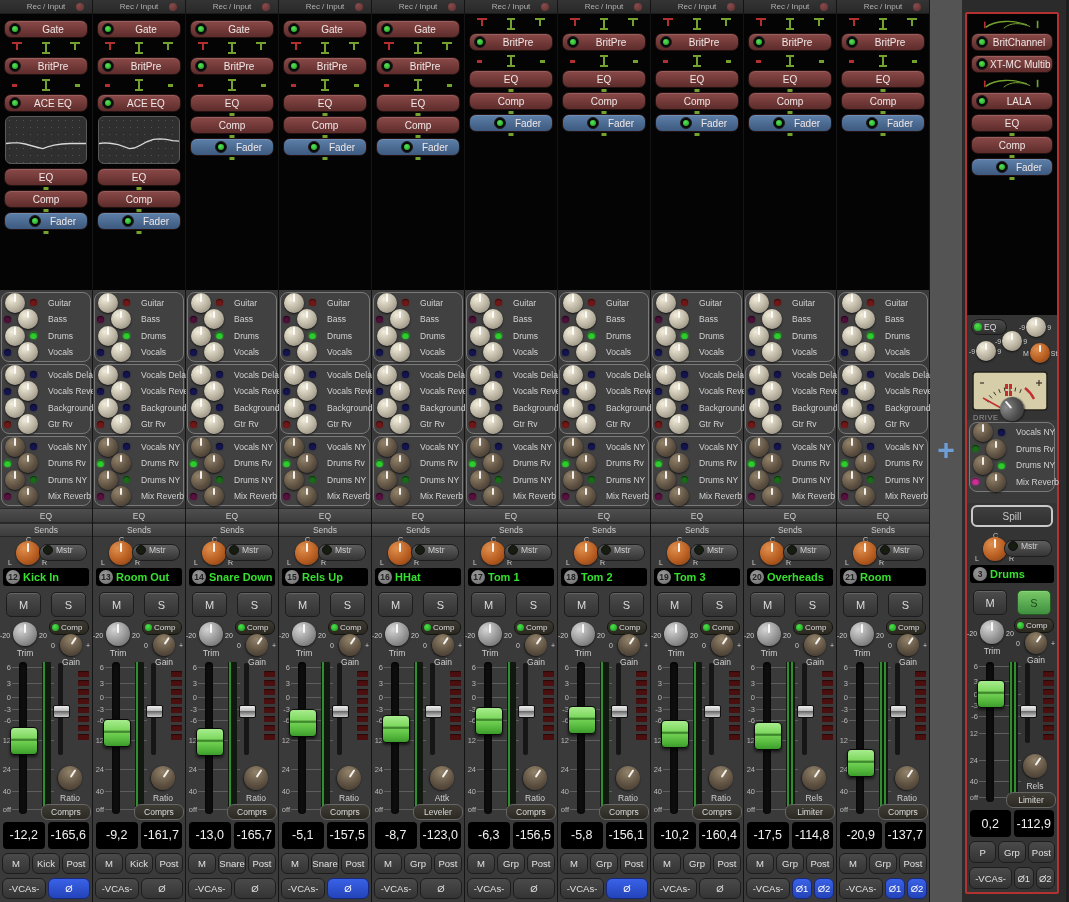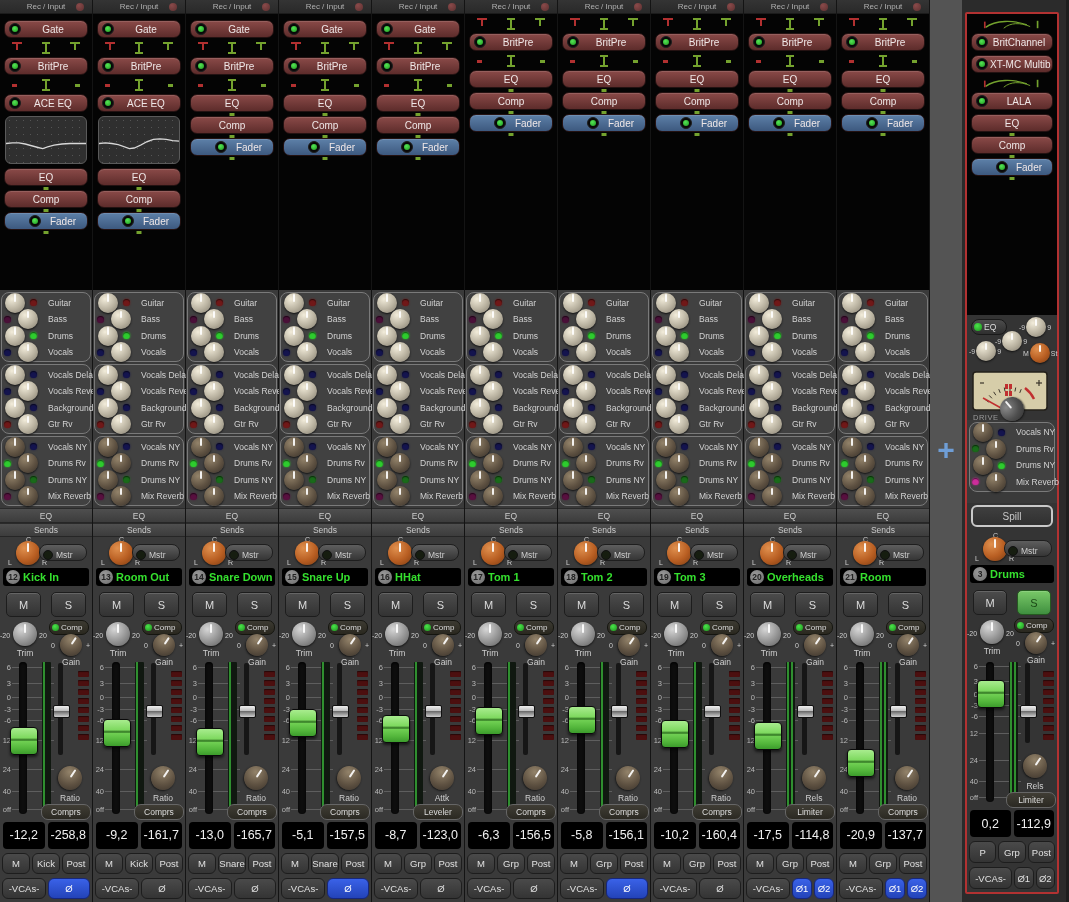--- a/index.html
+++ b/index.html
@@ -66,21 +66,21 @@
   
   .bar{height:13px;background:linear-gradient(#4f4f4f,#3c3c3c);border-top:1px solid #2a2a2a;
     border-bottom:1px solid #262626;display:flex;align-items:center;justify-content:center;}
   .bar span{font-size:8.5px;color:#cccccc;}
   
   .pan-row{height:31px;position:relative;}
   .pan-knob{position:absolute;left:16px;top:4px;width:24px;height:24px;}
   .pan-lbl{position:absolute;font-size:7px;color:#cfcfcf;}
   .pan-c{left:26px;top:-1px;}.pan-l{left:8px;top:22px;}.pan-r{left:42px;top:22px;}
   .mstr-pill{position:absolute;right:5px;top:7px;width:46px;height:15px;border-radius:8px;
-    background:linear-gradient(#5e5e5e,#353535);border:1px solid #1e1e1e;display:flex;align-items:flex-end;}
+    background:linear-gradient(#5e5e5e,#353535);border:1px solid #1e1e1e;display:flex;align-items:flex-start;}
   .mstr-pill .mled{width:8px;height:8px;border-radius:50%;background:#161d10;margin:0 3px;border:1px solid #111;}
   .mstr-pill span{font-size:8.5px;color:#cfcfcf;}
   
   .name-row{height:22px;padding:1px 3px;}
   .name-plate{height:18px;background:#000;border-radius:3px;display:flex;align-items:center;}
   .num-badge{width:14px;height:14px;min-width:14px;border-radius:50%;margin:0 3px 0 3px;
     background:radial-gradient(circle at 40% 35%,#9a9a9a,#6e6e6e);display:flex;align-items:center;justify-content:center;
     font-size:8.5px;font-weight:bold;color:#222;}
   .cname{font-size:11px;font-weight:bold;color:#35e02e;white-space:nowrap;}
   
@@ -362,21 +362,21 @@
             <span class="seg"></span>
             <span class="seg"></span>
             <span class="seg"></span>
             <span class="seg"></span>
           </div>
           <div class="knob2-block"><span class="knob brown tilt"></span><div class="k2-cap">Ratio</div></div>
           <div class="k2-pill">Comprs</div>
         </div>
         <div class="disp-row">
           <div class="disp">-12,2</div>
-          <div class="disp">-258,8</div>
+          <div class="disp">-165,6</div>
         </div>
         <div class="route-row">
           <div class="pill">M</div>
           <div class="pill">Kick</div>
           <div class="pill">Post</div>
         </div>
         <div class="vca-row">
           <div class="pill">-VCAs-</div>
           <div class="phase-grp">
             <div class="pill on">Ø</div>
@@ -917,21 +917,21 @@
           <span class="pan-lbl pan-l">L</span>
           <span class="pan-lbl pan-r">R</span>
           <span class="mstr-pill">
             <span class="mled"></span>
             <span>Mstr</span>
           </span>
         </div>
         <div class="name-row">
           <div class="name-plate">
             <span class="num-badge">15</span>
-            <span class="cname">Snare Up</span>
+            <span class="cname">Rels Up</span>
           </div>
         </div>
         <div class="ms-row">
           <div class="btn">M</div>
           <div class="btn">S</div>
         </div>
         <div class="trim-row">
           <div class="trim-block">
             <span class="mini t-min">-20</span>
             <span class="knob gray"></span>

